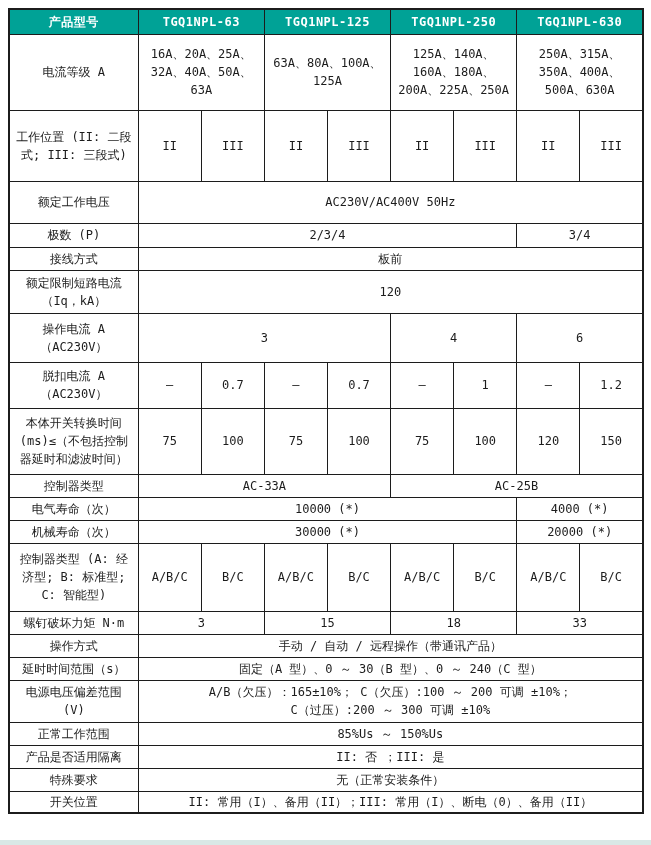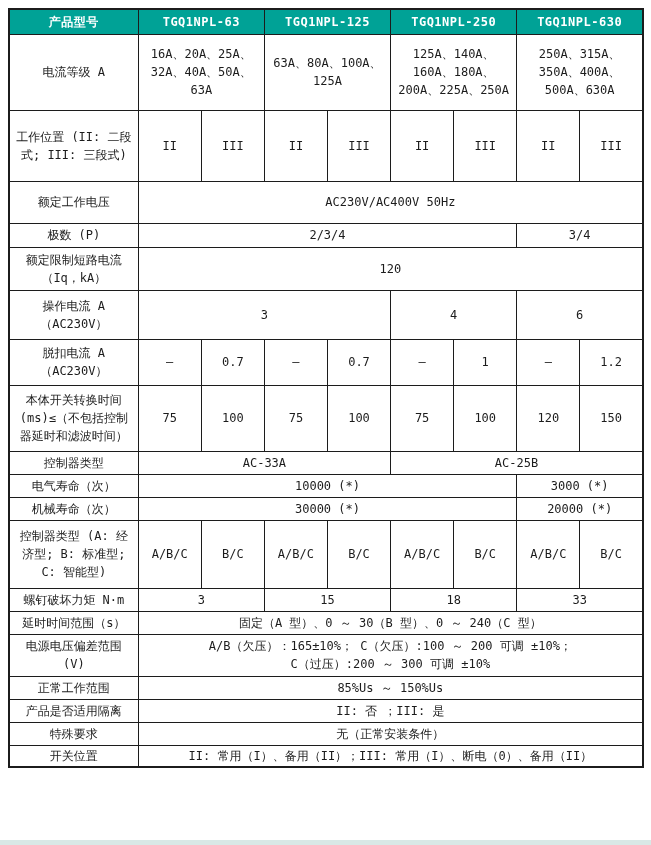--- a/index.html
+++ b/index.html
@@ -99,20 +99,24 @@
       <td class="lbl">额定工作电压</td>
       <td colspan="8">AC230V/AC400V 50Hz</td>
     </tr>
 
     <tr style="height:24px">
       <td class="lbl">极数 (P)</td>
       <td colspan="6">2/3/4</td>
       <td colspan="2">3/4</td>
     </tr>
 
+    <tr style="height:23px">
+      <td class="lbl">接线方式</td>
+      <td colspan="8">板前</td>
+    </tr>
 
     <tr style="height:43px">
       <td class="lbl">额定限制短路电流（Iq，kA）</td>
       <td colspan="8">120</td>
     </tr>
 
     <tr style="height:49px">
       <td class="lbl">操作电流 A（AC230V）</td>
       <td colspan="4">3</td>
       <td colspan="2">4</td>
@@ -145,21 +149,21 @@
 
     <tr style="height:23px">
       <td class="lbl">控制器类型</td>
       <td colspan="4">AC-33A</td>
       <td colspan="4">AC-25B</td>
     </tr>
 
     <tr style="height:23px">
       <td class="lbl">电气寿命（次）</td>
       <td colspan="6">10000 (*)</td>
-      <td colspan="2">3000 (*)</td>
+      <td colspan="2">4000 (*)</td>
     </tr>
 
     <tr style="height:23px">
       <td class="lbl">机械寿命（次）</td>
       <td colspan="6">30000 (*)</td>
       <td colspan="2">20000 (*)</td>
     </tr>
 
     <tr style="height:68px">
       <td class="lbl">控制器类型 (A: 经济型; B: 标准型; C: 智能型)</td>
@@ -175,20 +179,24 @@
 
 
     <tr style="height:23px">
       <td class="lbl">螺钉破坏力矩 N·m</td>
       <td colspan="2">3</td>
       <td colspan="2">15</td>
       <td colspan="2">18</td>
       <td colspan="2">33</td>
     </tr>
 
+    <tr style="height:23px">
+      <td class="lbl">操作方式</td>
+      <td colspan="8">手动 / 自动 / 远程操作（带通讯产品）</td>
+    </tr>
 
     <tr style="height:23px">
       <td class="lbl">延时时间范围（s）</td>
       <td colspan="8">固定（A 型）、0 ～ 30（B 型）、0 ～ 240（C 型）</td>
     </tr>
 
     <tr style="height:42px">
       <td class="lbl">电源电压偏差范围 (V)</td>
       <td colspan="8">
         <div>A/B（欠压）：165±10%；  C（欠压）:100 ～ 200 可调 ±10%；</div>

